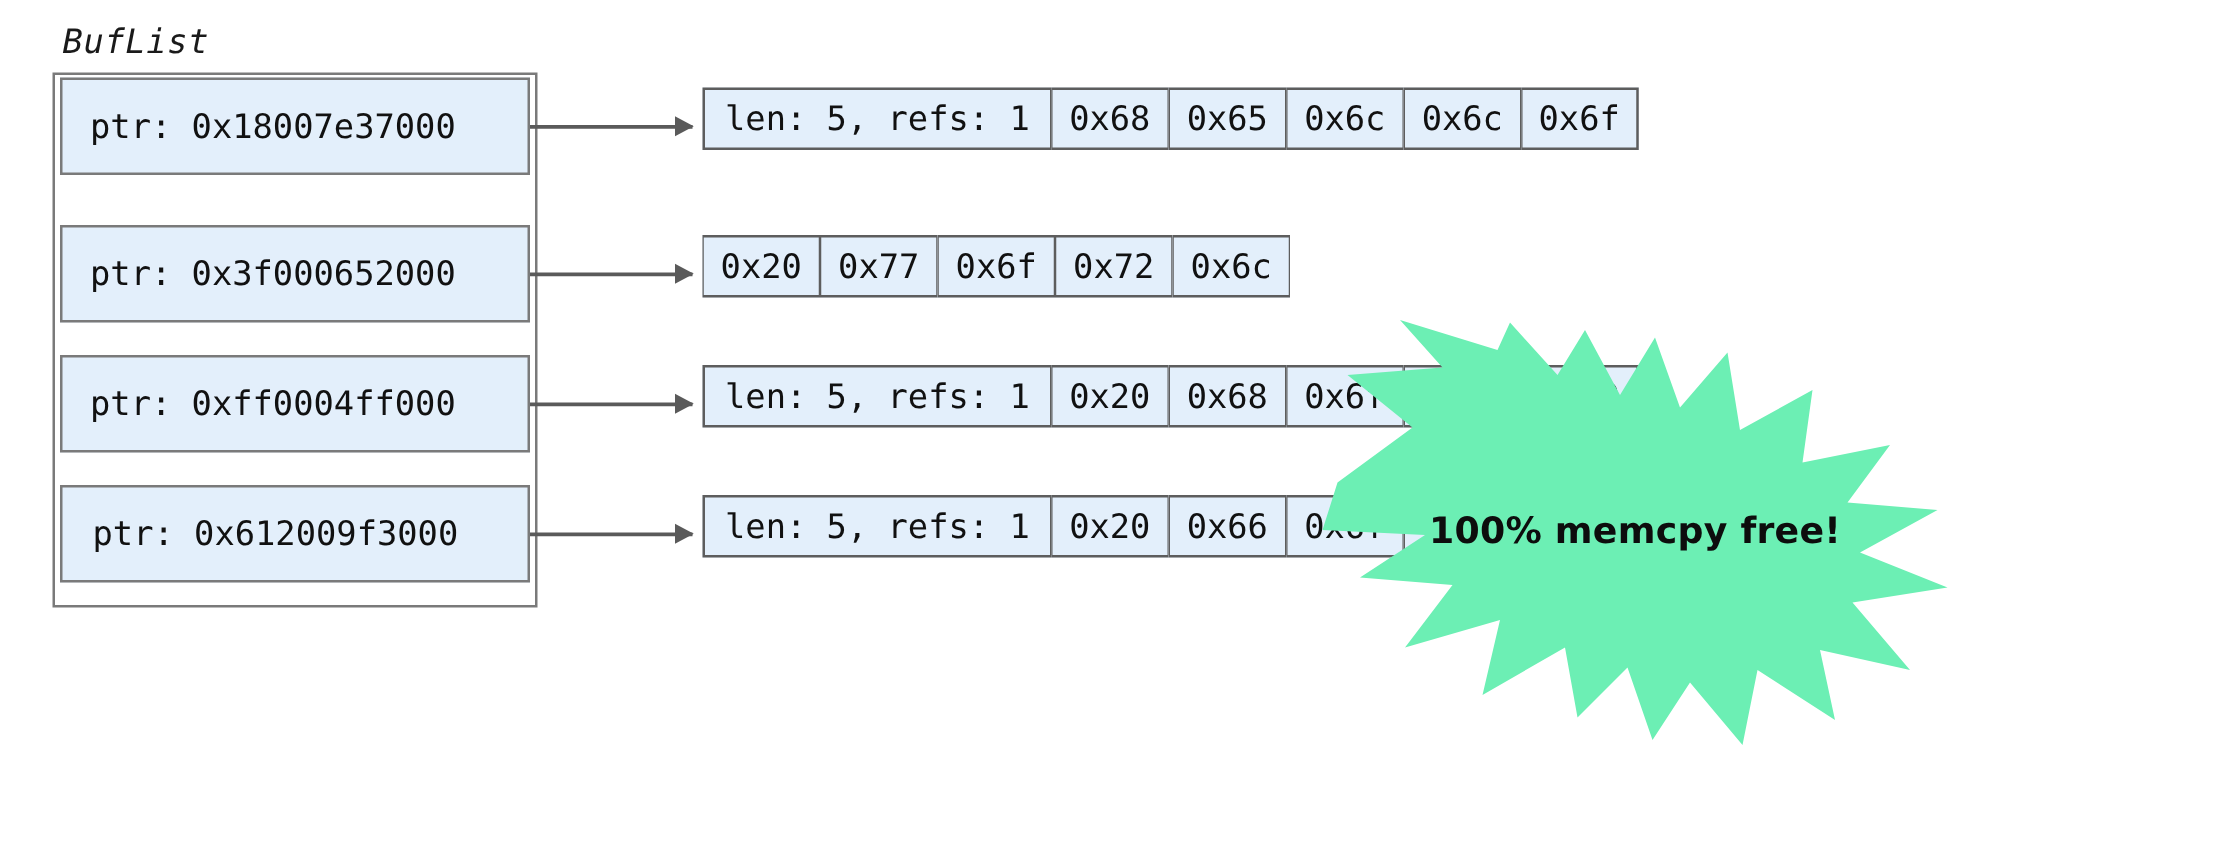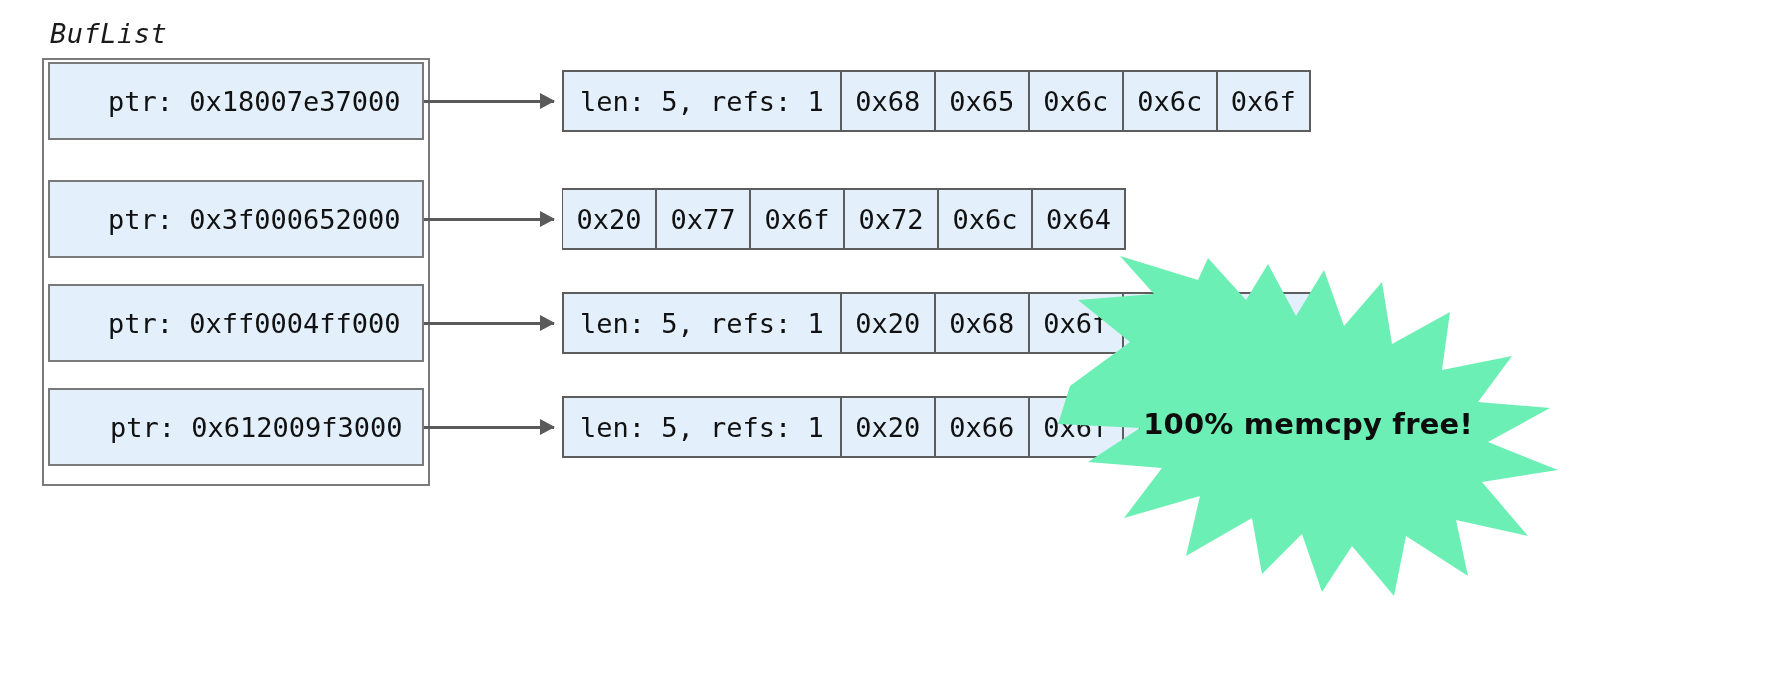--- a/index.html
+++ b/index.html
@@ -51,21 +51,20 @@
     display: flex;
     align-items: center;
     padding-left: 22px;
   }
   .buflist-entry .ptr-text {
     font-family: "DejaVu Sans Mono", "Liberation Mono", monospace;
     font-size: 27px;
     color: #111111;
     white-space: nowrap;
     letter-spacing: 0px;
-    margin-left: 36px;
   }
   .e0 { top: 62px; }
   .e1 { top: 180px; }
   .e2 { top: 284px; }
   .e3 { top: 388px; padding-left: 24px; }
 
   
   .connector {
     position: absolute;
     height: 3px;
@@ -86,21 +85,21 @@
   .c0 { top: 100px; }
   .c1 { top: 218px; }
   .c2 { top: 322px; }
   .c3 { top: 426px; }
 
   
   .buffer-row {
     position: absolute;
     left: 562px;
     display: flex;
-    height: 62px;
+    height: 50px;
     align-items: stretch;
   }
   .r0 { top: 70px; }
   .r1 { top: 188px; }
   .r2 { top: 292px; }
   .r3 { top: 396px; }
 
   .buf-cell {
     border: 2px solid #5d5d5d;
     border-right-width: 1px;
@@ -197,21 +196,20 @@
   <div class="buf-cell byte">0x6c</div>
   <div class="buf-cell byte last">0x6f</div>
 </div>
 
 <div class="buffer-row r1">
   <div class="buf-cell byte">0x20</div>
   <div class="buf-cell byte">0x77</div>
   <div class="buf-cell byte">0x6f</div>
   <div class="buf-cell byte">0x72</div>
   <div class="buf-cell byte">0x6c</div>
-  <div class="buf-cell byte last">0x64</div>
 </div>
 
 <div class="buffer-row r2">
   <div class="buf-cell head">len: 5, refs: 1</div>
   <div class="buf-cell byte">0x20</div>
   <div class="buf-cell byte">0x68</div>
   <div class="buf-cell byte">0x6f</div>
   <div class="buf-cell byte">0x77</div>
   <div class="buf-cell byte last">0x20</div>
 </div>

